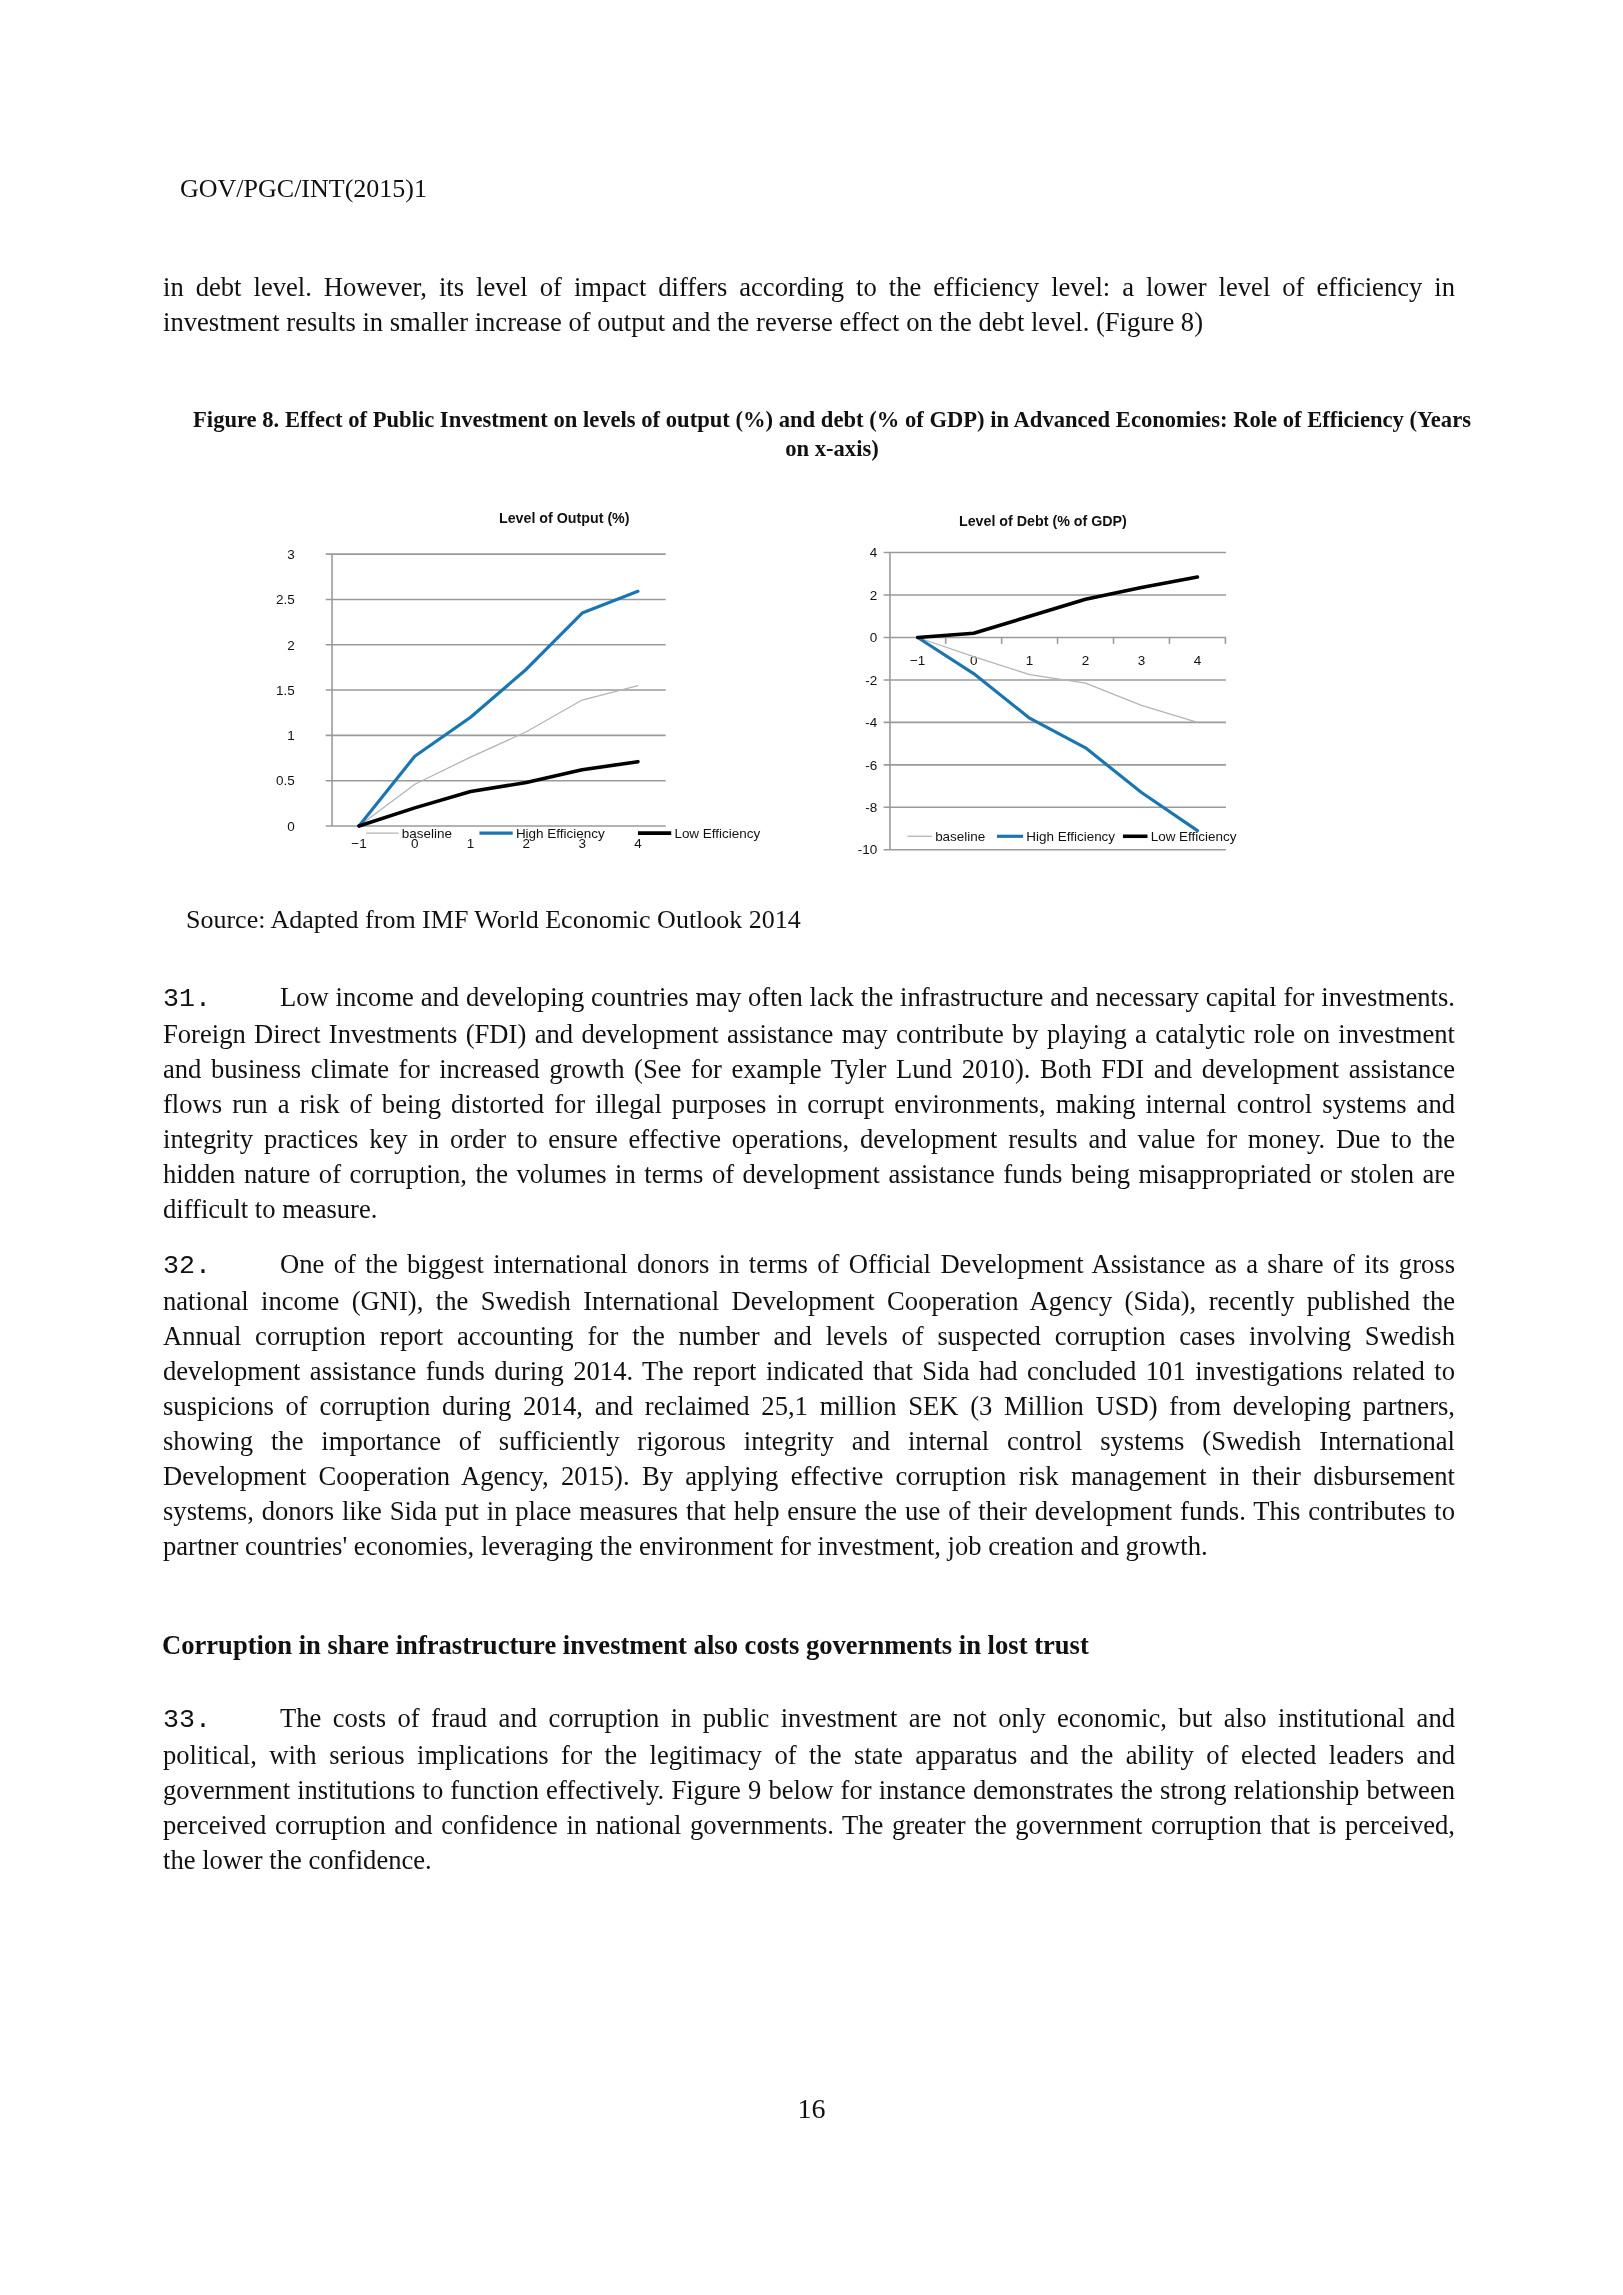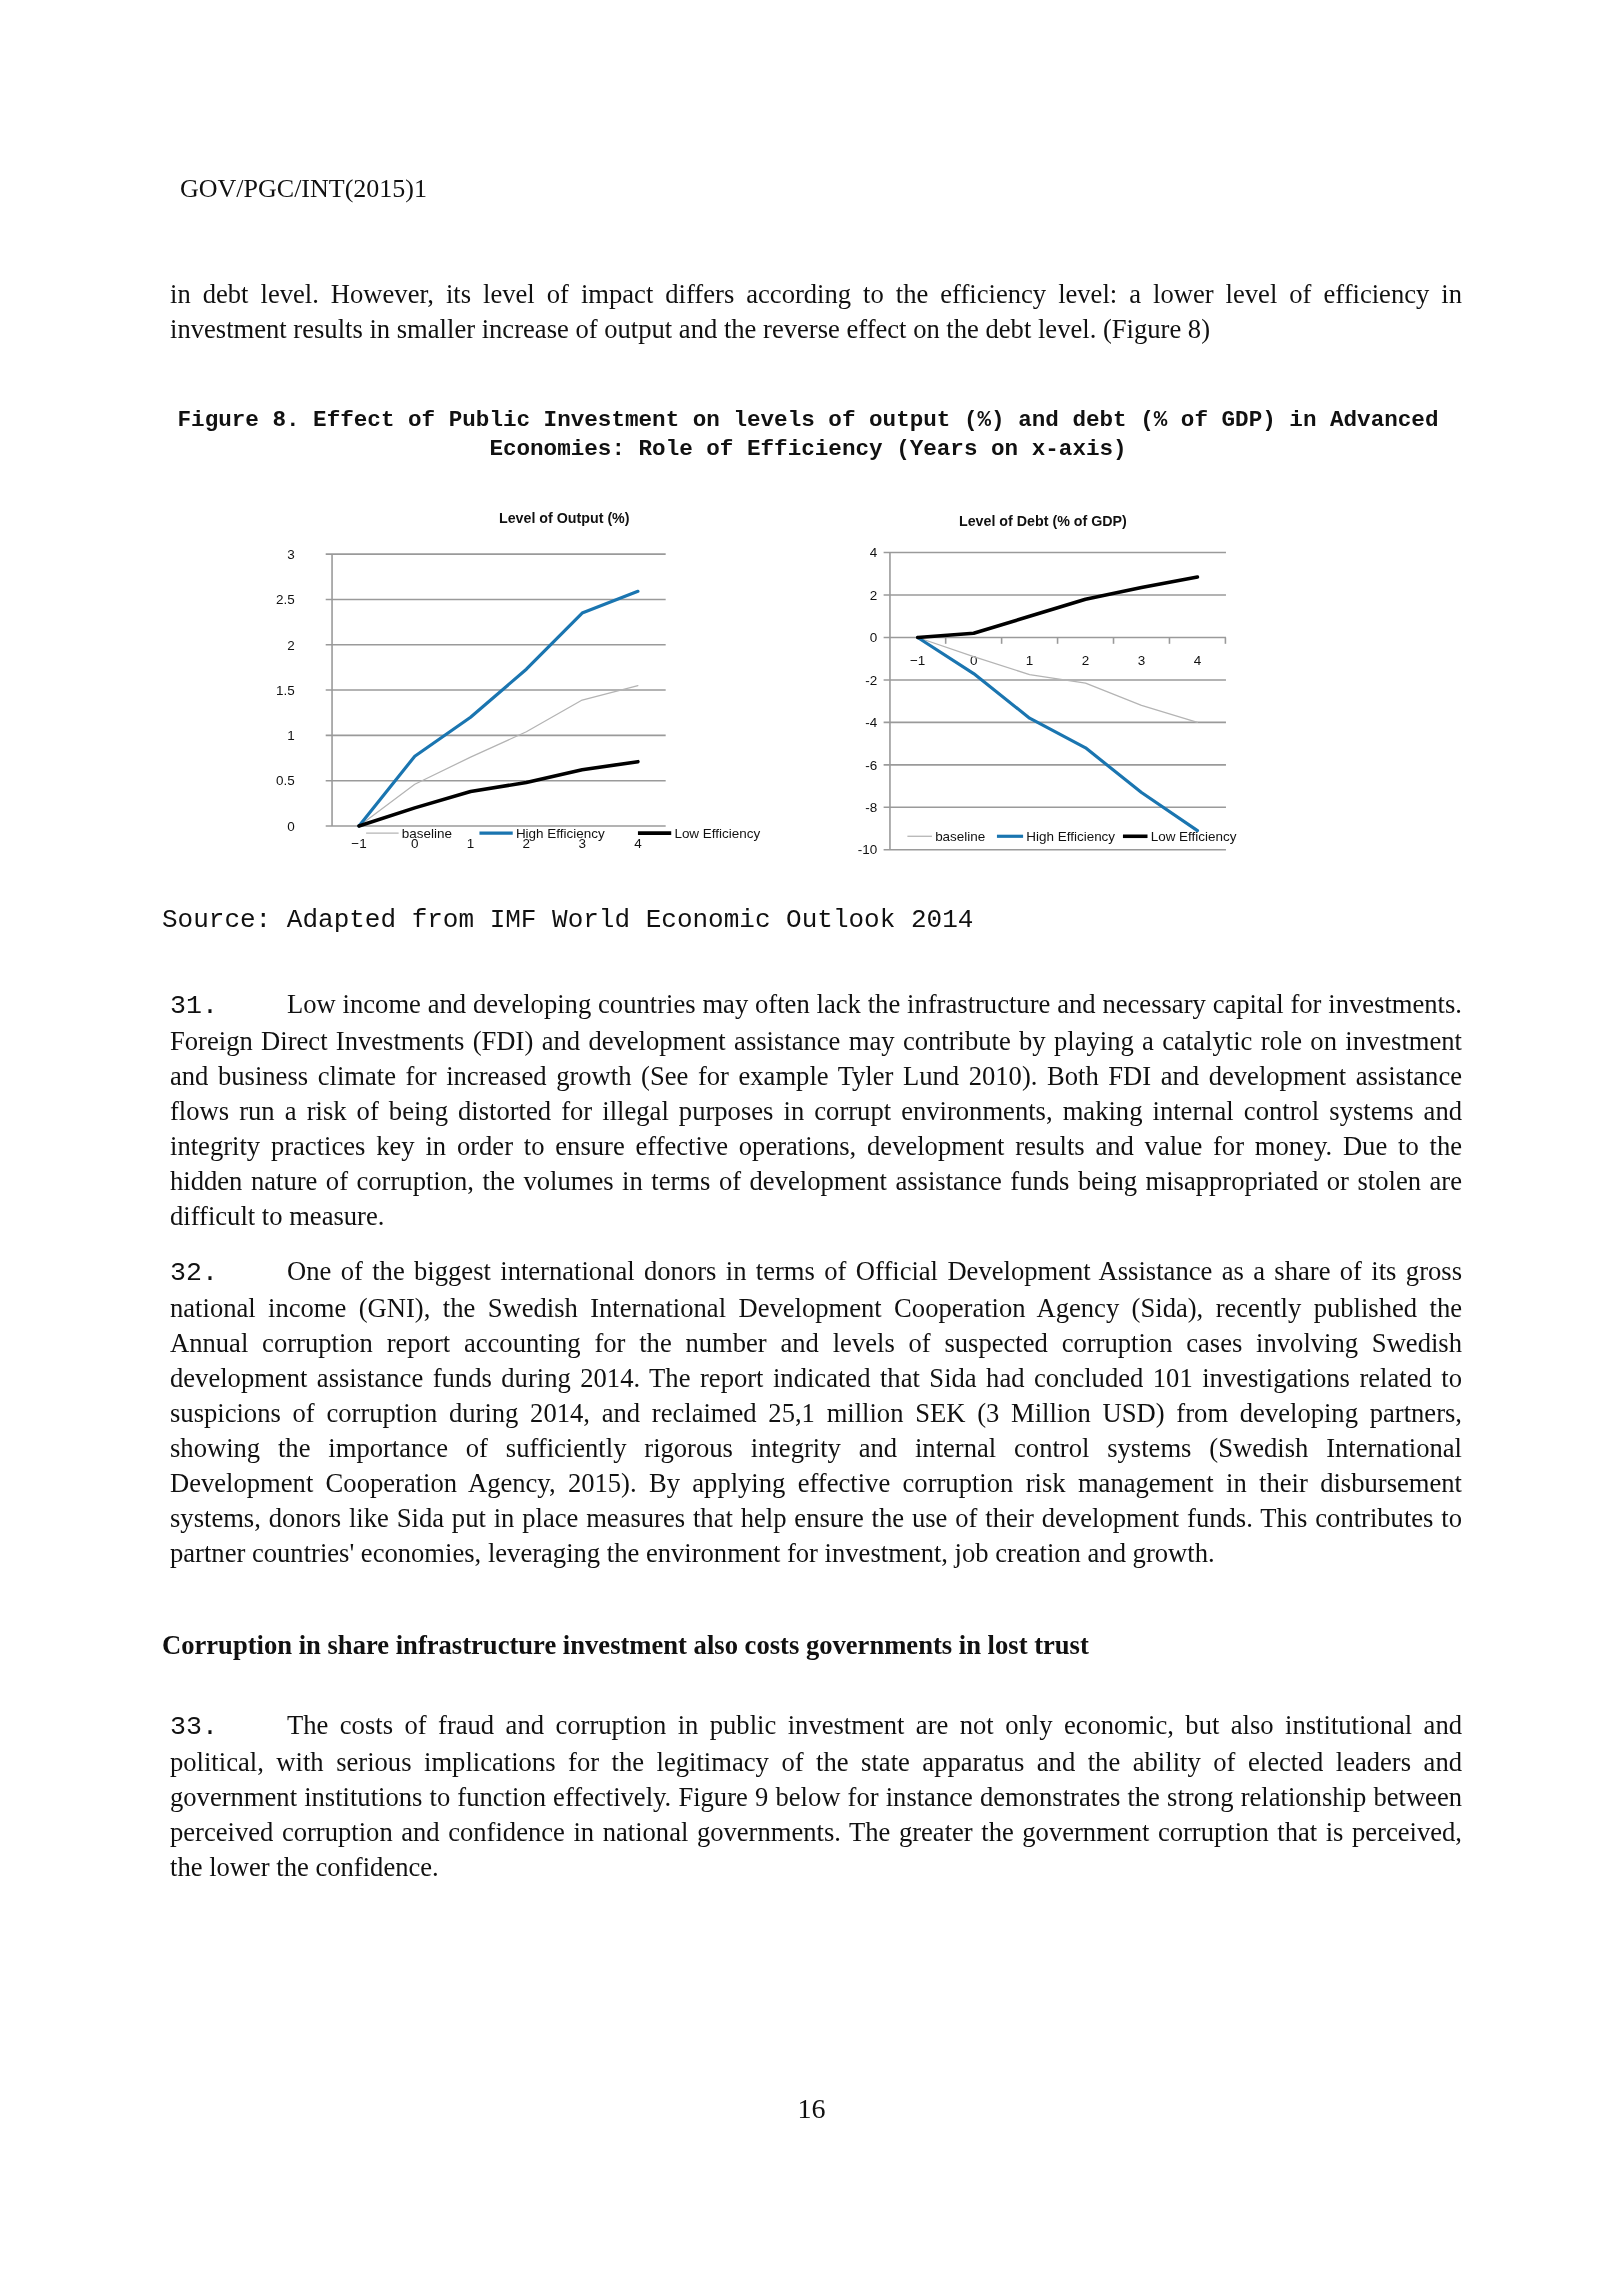--- a/index.html
+++ b/index.html
@@ -1,20 +1,20 @@
 <!DOCTYPE html>
 <html style="font-size:12.7px"><head>
 <meta charset="utf-8">
 <style>
   html, body { margin: 0; padding: 0; background: #ffffff; }
   body { width: 1623px; height: 2295px; position: relative; overflow: hidden; color: #111; }
   .serif { font-family: "Liberation Serif", "DejaVu Serif", serif; }
-  .sans { font-family: Liberation Mono, monospace; }
+  .sans { font-family: Liberation Serif, serif; margin-left: 24px; }
   #doc-id { position: absolute; left: 162px; top: 174px; font-size: 26px; margin-left: 18px; }
-  .para { position: absolute; left: 162px; width: 1292px; font-size: 26.6px; line-height: 35px; text-align: justify; margin: 8px; }
+  .para { position: absolute; left: 162px; width: 1292px; font-size: 26.6px; line-height: 35px; text-align: justify; margin: 1px; }
   .para .num { display: inline-block; width: 117px; font-family: Liberation Mono, monospace; }
   #p-intro { top: 269px; }
   #fig-caption { position: absolute; left: 162px; width: 1292px; top: 406px; text-align: center; font-weight: bold; font-size: 22.6px; line-height: 28.5px; }
   #fig-source { position: absolute; left: 162px; top: 905px; font-size: 26px; }
   #p31 { top: 979px; }
   #p32 { top: 1246px; }
   #section-heading { position: absolute; left: 162px; top: 1630px; font-weight: bold; font-size: 26.6px; }
   #p33 { top: 1700px; }
   #page-number { position: absolute; left: 0; width: 1623px; top: 2093px; text-align: center; font-size: 28px; }
   #charts { position: absolute; left: 0; top: 0; width: 1623px; height: 888px; pointer-events: none; }

